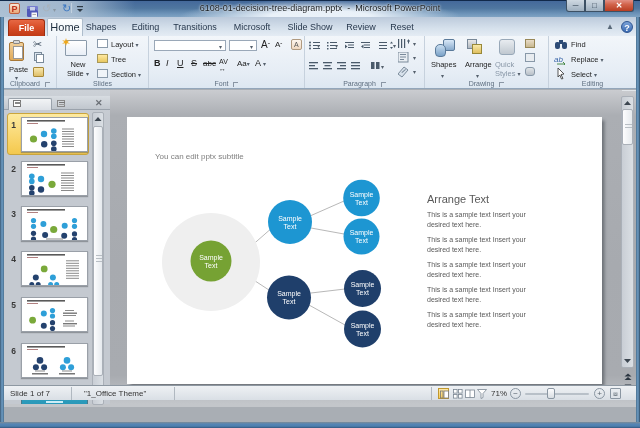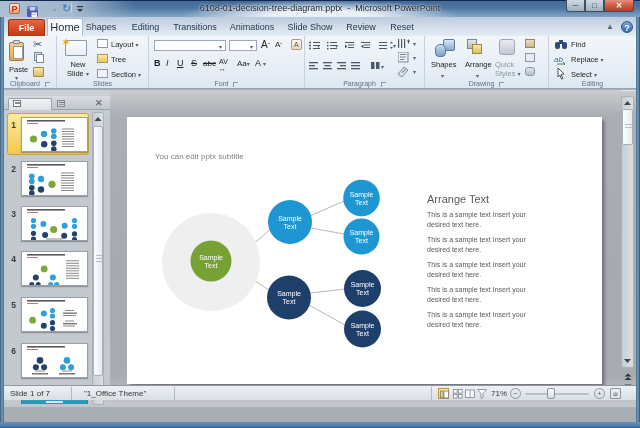--- a/index.html
+++ b/index.html
@@ -88,21 +88,21 @@
 <div class="abs winbtn" id="btn-close">
     <div class="winglyph">✕</div>
   </div>
 
 <div class="abs" id="tabrow"></div>
 <div id="filetab">File</div>
 <div id="hometab">Home</div>
 <div class="tab" style="left:84px;  width:34px;">Shapes</div>
 <div class="tab" style="left:128px; width:35px;">Editing</div>
 <div class="tab" style="left:170px; width:50px;">Transitions</div>
-<div class="tab" style="left:227px; width:50px;">Animations</div>
+<div class="tab" style="left:227px; width:50px;">Microsoft</div>
 <div class="tab" style="left:285px; width:50px;">Slide Show</div>
 <div class="tab" style="left:340px; width:42px;">Review</div>
 <div class="tab" style="left:383px; width:38px;">Reset</div>
 <div class="abs" style="left:606px; top:22px; font-size:8px; color:#5a6a7a;">▲</div>
 <div class="abs" style="left:621px; top:21px; width:12px; height:12px; border-radius:6px; background:linear-gradient(#7ba2d8,#3b6cb4); border:1px solid #2d5490; color:#fff; font-size:9px; font-weight:bold; text-align:center; line-height:12px;">?</div>
 
 <div class="abs" id="ribbon">
 
   <div class="group" style="left:0; width:53px;">
     <div class="abs" style="left:5px; top:4px; width:18px; height:23px;">

